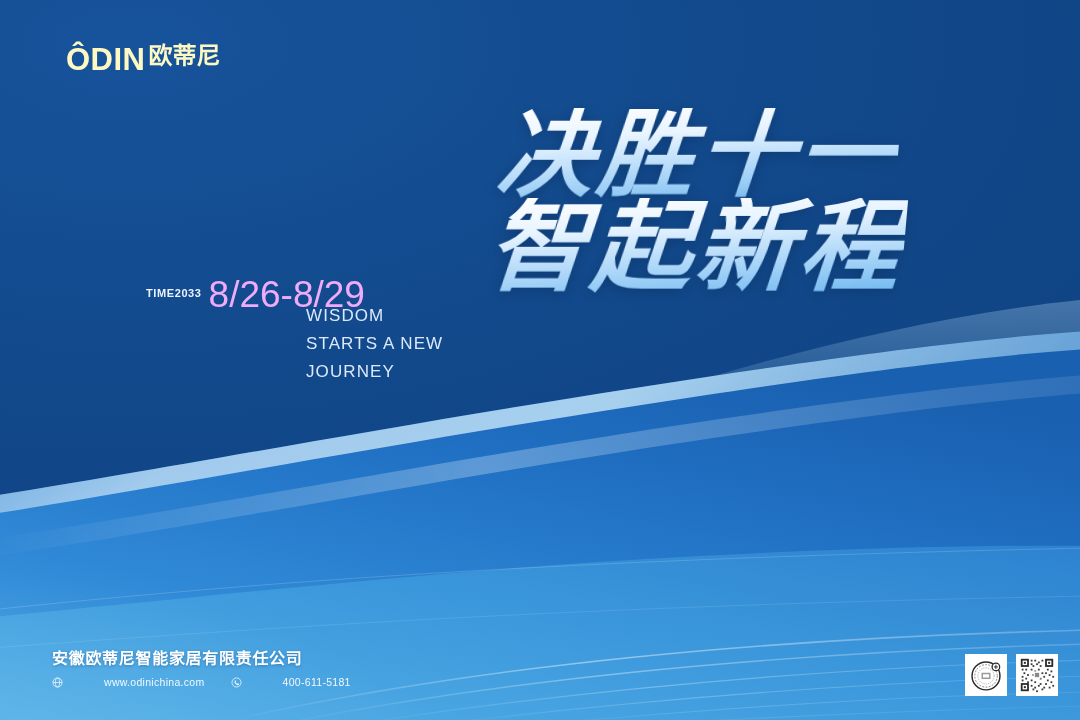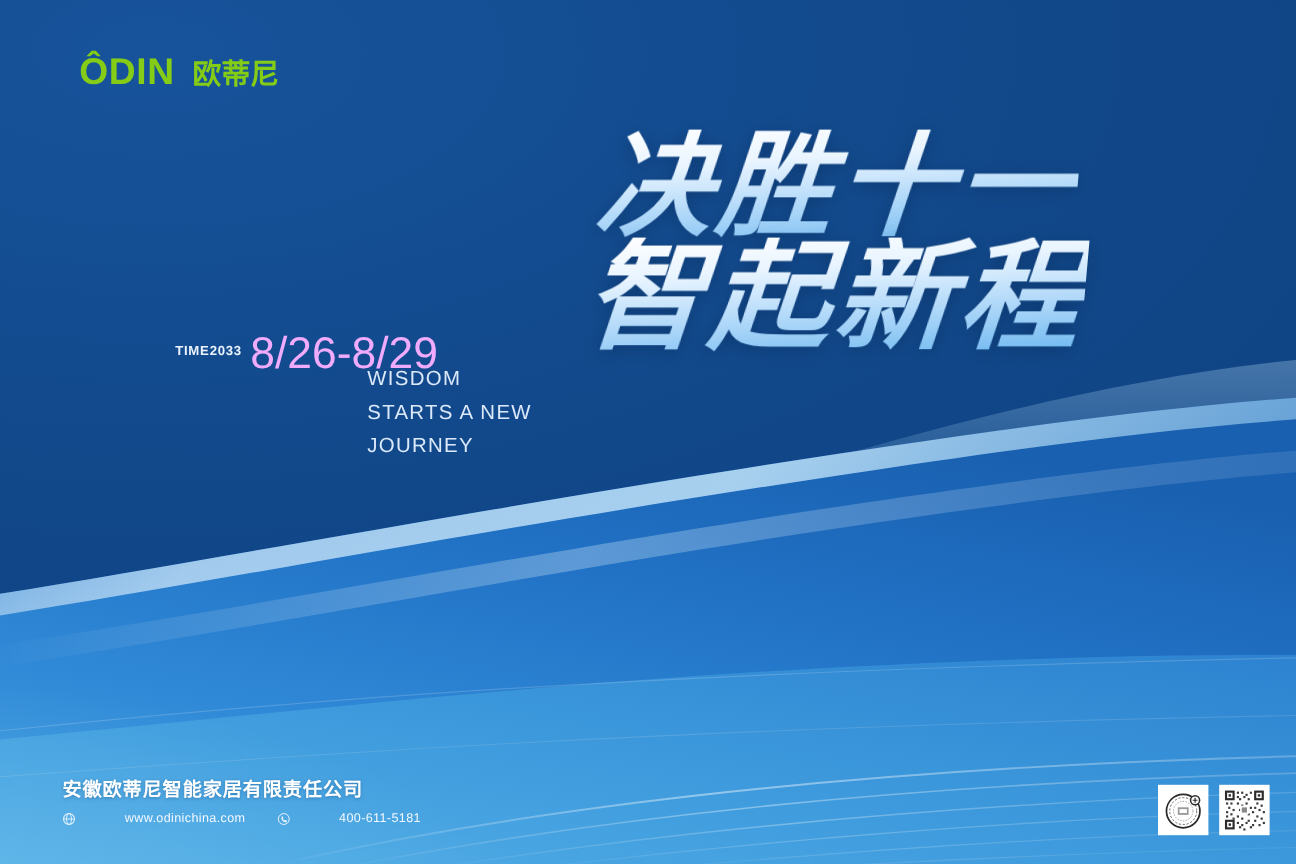--- a/index.html
+++ b/index.html
@@ -32,24 +32,23 @@
     height: 720px;
     display: block;
   }
 
   
   .logo {
     position: absolute;
     left: 66px;
     top: 44px;
     display: flex;
-    align-items: flex-end;
-    color: #84cc16;
+    align-items: flex-start;
+    color: #fef9c3;
     white-space: nowrap;
-    gap: 12px;
   }
   .logo-odin {
     font-size: 31px;
     font-weight: 700;
     letter-spacing: 0.5px;
     line-height: 1;
   }
   .logo-cn {
     font-size: 24px;
     font-weight: 700;

